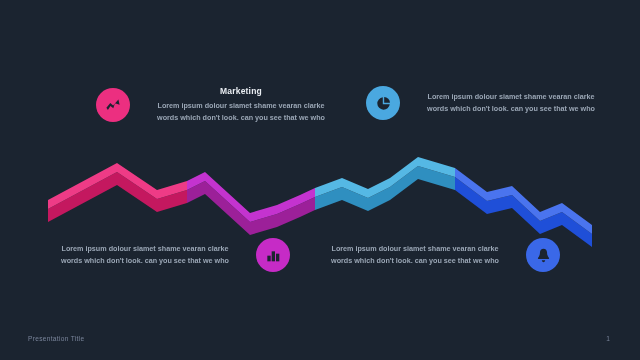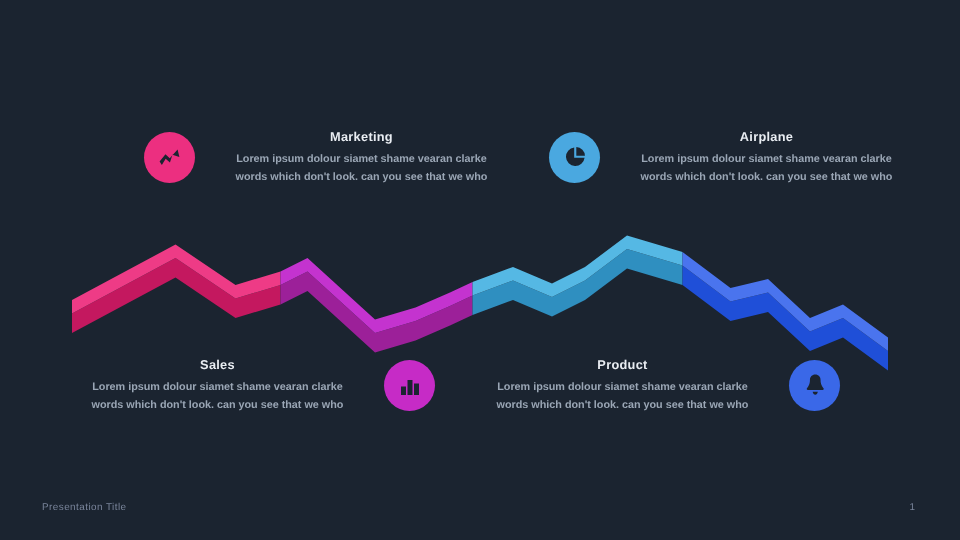--- a/index.html
+++ b/index.html
@@ -126,42 +126,39 @@
   </div>
 
   <div class="block" id="blk-airplane">
     <div class="icon-circle" style="background:#4aa8e0">
       <svg width="17" height="17" viewBox="0 0 24 24" aria-hidden="true">
         <path d="M11 3.2 A8.8 8.8 0 1 0 20.8 13 L11 13 Z" fill="#1b2430"></path>
         <path d="M13 2.9 L13 11 L21.1 11 A8.2 8.2 0 0 0 13 2.9 Z" fill="#1b2430"></path>
       </svg>
     </div>
     <div class="txt">
-      <div class="heading">Airplane</div>
       <div class="body">Lorem ipsum dolour siamet shame vearan clarke words which don't look. can you see that we who</div>
     </div>
   </div>
 
   <div class="block" id="blk-sales">
     <div class="txt">
-      <div class="heading">Sales</div>
       <div class="body">Lorem ipsum dolour siamet shame vearan clarke words which don't look. can you see that we who</div>
     </div>
     <div class="icon-circle" style="background:#c62bc6">
       <svg width="16" height="16" viewBox="0 0 24 24" aria-hidden="true">
         <rect x="3.5" y="13" width="5" height="8.5" fill="#1b2430"></rect>
         <rect x="10" y="6.5" width="5" height="15" fill="#1b2430"></rect>
         <rect x="16.5" y="10" width="5" height="11.5" fill="#1b2430"></rect>
       </svg>
     </div>
   </div>
 
   <div class="block" id="blk-product">
     <div class="txt">
-      <div class="heading">Product</div>
       <div class="body">Lorem ipsum dolour siamet shame vearan clarke words which don't look. can you see that we who</div>
     </div>
     <div class="icon-circle" style="background:#3a68e8">
       <svg width="17" height="17" viewBox="0 0 24 24" aria-hidden="true">
         <path d="M12 2.4 C9 2.4 7 4.6 7 7.6 C7 12 5.2 14 4.2 15.4 C3.7 16.1 4.2 17 5 17 L19 17
                  C19.8 17 20.3 16.1 19.8 15.4 C18.8 14 17 12 17 7.6 C17 4.6 15 2.4 12 2.4 Z" fill="#1b2430"></path>
         <path d="M9.6 18.6 C9.9 20.3 10.8 21.4 12 21.4 C13.2 21.4 14.1 20.3 14.4 18.6 Z" fill="#1b2430"></path>
       </svg>
     </div>
   </div>

